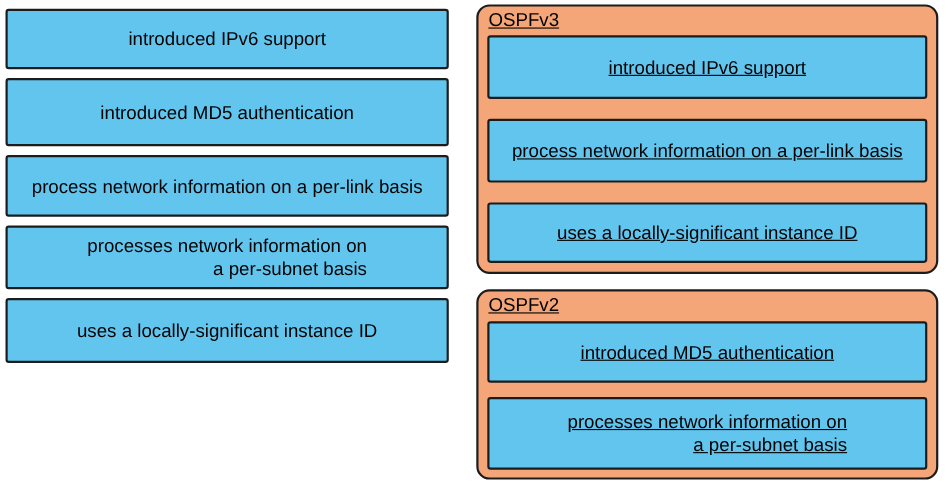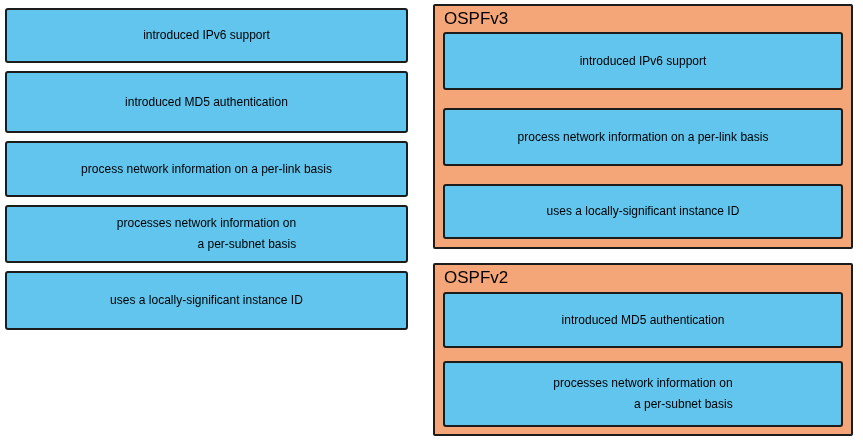--- a/index.html
+++ b/index.html
@@ -30,38 +30,39 @@
     width: 100%;
     background: var(--item-bg, #62c5ee);
     border: 2px solid var(--border, #1c1c1c);
     border-radius: 3px;
     display: flex;
     align-items: center;
     justify-content: center;
     cursor: grab;
   }
   .opt-text {
-    font-size: 12px;
+    font-size: 17px;
     line-height: 21px;
     color: #000;
     text-align: center;
     white-space: pre-line;
     padding: 0 2px;
   }
   .opt-text.align-left { text-align: right; }
   
   .zone {
     position: absolute;
     left: 433px;
     width: 420px;
     box-sizing: border-box;
     background: var(--zone-bg, #f5a678);
     border: 2px solid var(--border, #1c1c1c);
-    border-radius: 2px;
+    border-radius: 12px;
     padding: 0 8px;
+    text-decoration: underline;
   }
   .zone-v3 { top: 4px;   height: 245px; }
   .zone-v2 { top: 263px; height: 173px; }
   .zone-title {
     height: 26px;
     display: flex;
     align-items: center;
     font-size: 17px;
     color: #000;
     padding-left: 1px;

